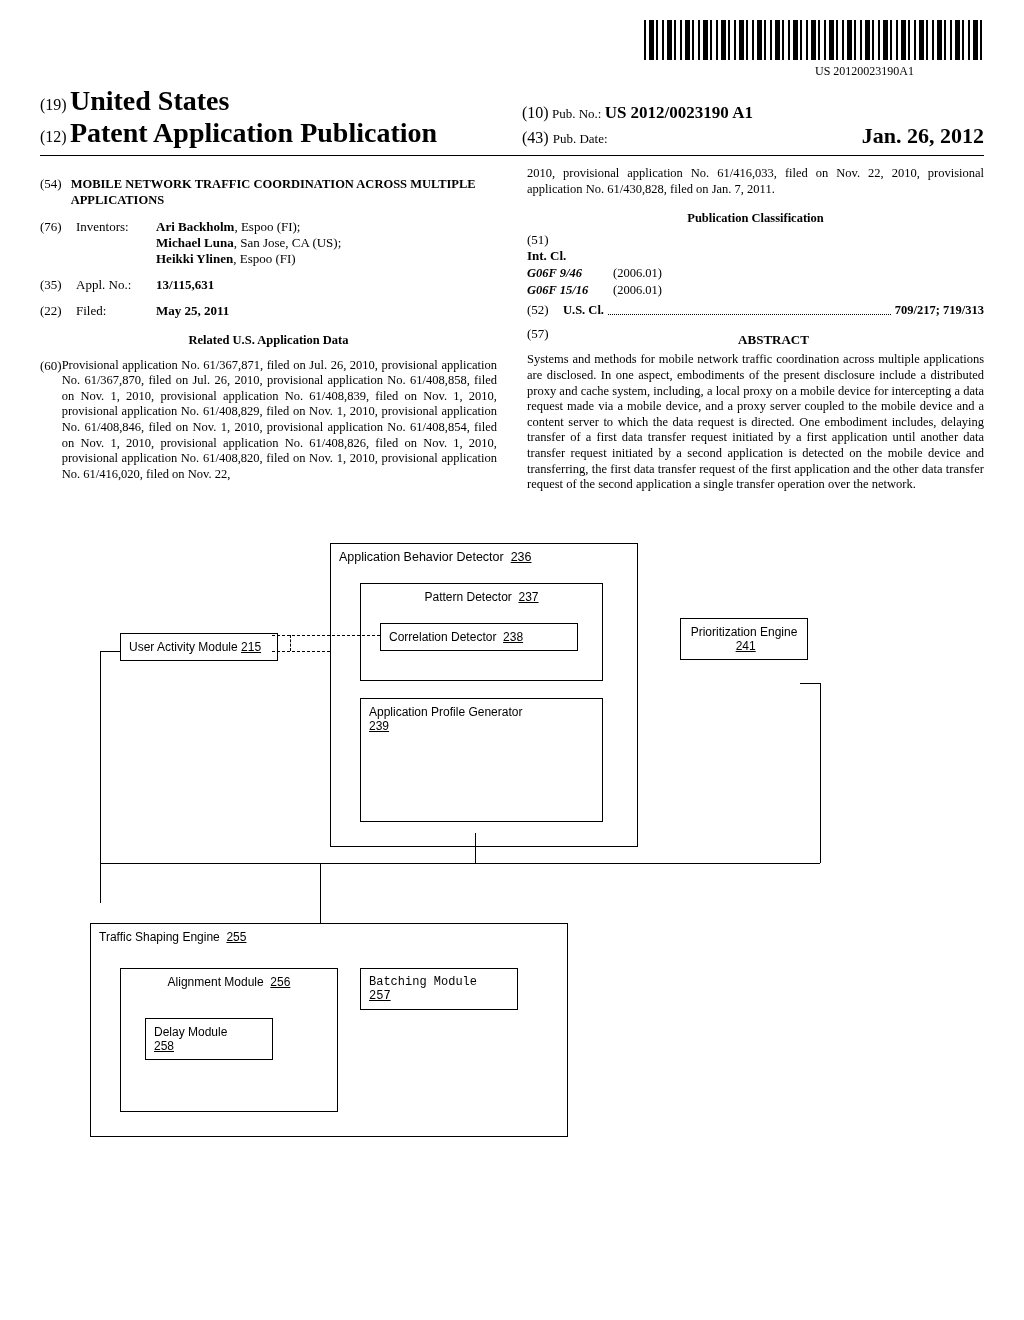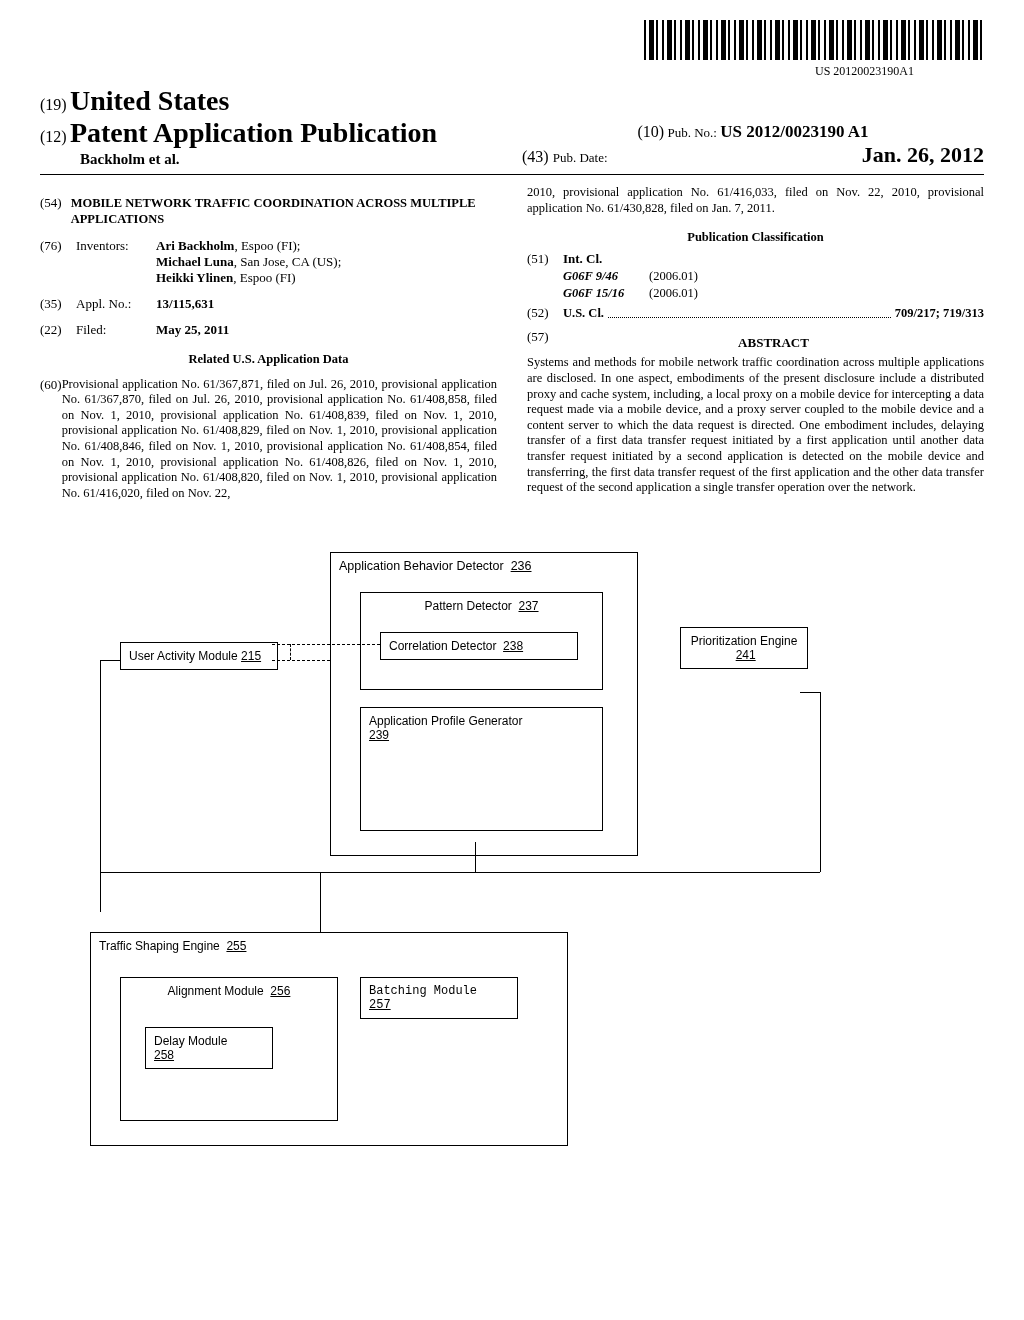--- a/index.html
+++ b/index.html
@@ -33,21 +33,20 @@
     justify-content: space-between;
     align-items: flex-end;
     margin-top: 6px;
   }
   .header-left {
     flex: 1;
   }
   .header-right {
     flex: 1;
     padding-left: 20px;
-    text-align: center;
   }
   .small-code {
     font-size: 16px;
   }
   .country {
     font-size: 28px;
     font-weight: bold;
     display: inline;
   }
   .pub-type {
@@ -190,21 +189,20 @@
 <div class="header-row">
   <div class="header-left">
     <div>
       <span class="small-code">(19)</span>
       <span class="country">United States</span>
     </div>
     <div>
       <span class="small-code">(12)</span>
       <span class="pub-type">Patent Application Publication</span>
     </div>
-    <div class="author-line">Backholm et al.</div>
   </div>
   <div class="header-right">
     <div>
       <span class="small-code">(10)</span>
       <span class="pub-no-label">Pub. No.:</span>
       <span class="pub-no">US 2012/0023190 A1</span>
     </div>
     <div style="display:flex; align-items:baseline; gap:4px;">
       <span class="small-code">(43)</span>
       <span class="pub-date-label">Pub. Date:</span>
@@ -251,21 +249,21 @@
       <div class="field-code">(60)</div>
       <div class="para" style="margin-top:0;">Provisional application No. 61/367,871, filed on Jul. 26, 2010, provisional application No. 61/367,870, filed on Jul. 26, 2010, provisional application No. 61/408,858, filed on Nov. 1, 2010, provisional application No. 61/408,839, filed on Nov. 1, 2010, provisional application No. 61/408,829, filed on Nov. 1, 2010, provisional application No. 61/408,846, filed on Nov. 1, 2010, provisional application No. 61/408,854, filed on Nov. 1, 2010, provisional application No. 61/408,826, filed on Nov. 1, 2010, provisional application No. 61/408,820, filed on Nov. 1, 2010, provisional application No. 61/416,020, filed on Nov. 22,</div>
     </div>
   </div>
 
   <div class="col">
     <div class="para" style="margin-top:0;">2010, provisional application No. 61/416,033, filed on Nov. 22, 2010, provisional application No. 61/430,828, filed on Jan. 7, 2011.</div>
 
     <div class="section-heading">Publication Classification</div>
 
-    <div class="field-row" style="margin-top:6px;">
+    <div class="field-row" style="margin-top:6px;flex-direction:column;">
       <div class="field-code">(51)</div>
       <div style="flex:1;">
         <div style="font-weight:bold;">Int. Cl.</div>
         <div class="class-row">
           <div class="c1">G06F 9/46</div>
           <div class="c2">(2006.01)</div>
         </div>
         <div class="class-row">
           <div class="c1">G06F 15/16</div>
           <div class="c2">(2006.01)</div>

